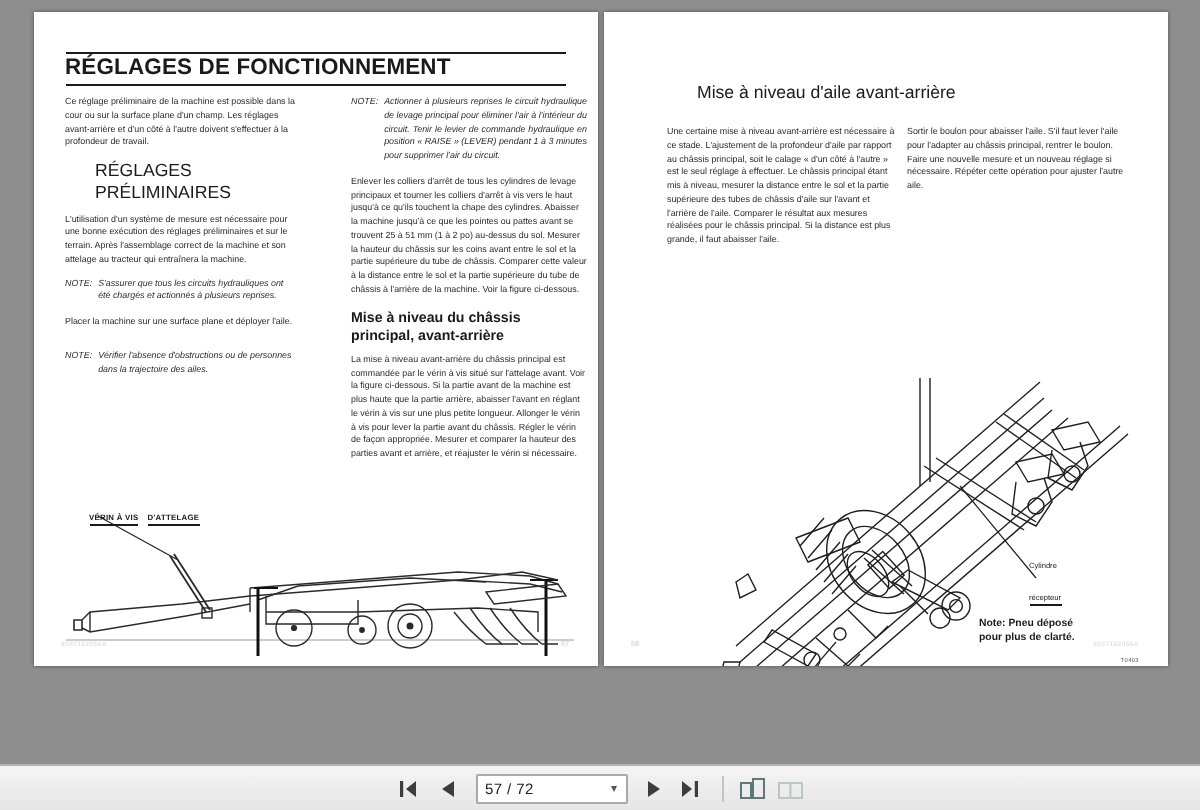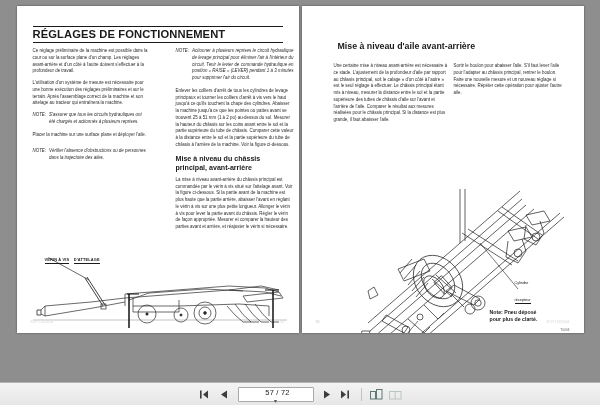--- a/index.html
+++ b/index.html
@@ -31,21 +31,21 @@
   .page-inner { position: absolute; left: 0; top: 0; right: 0; bottom: 0; }
 
   
   .col { position: absolute; }
   .h1 {
     font-size: 11.2px; font-weight: bold; letter-spacing: .1px;
     color: #1a1a1a; border-bottom: 1.6px solid #1a1a1a;
     padding-bottom: 1.5px; white-space: nowrap;
   }
   .h1-top { border-top: 1.4px solid #1a1a1a; padding-top: 1px; }
-  .h2 { font-size: 8.8px; font-weight: bold; color: #1a1a1a; margin: 0 0 3px 4px; line-height: 1.22; }
+  .h2 { font-size: 8.8px; font-weight: normal; color: #1a1a1a; margin: 0 0 3px 15px; line-height: 1.22; }
   .h3 { font-size: 7.1px; font-weight: bold; color: #1a1a1a; margin: 0 0 2px 0; line-height: 1.28; }
   .p  { font-size: 4.45px; line-height: 1.52; color: #2b2b2b; margin: 0 0 5px 0; text-align: left; }
   .note { font-size: 4.45px; line-height: 1.52; color: #2b2b2b; font-style: italic; margin: 0 0 5px 0; display: flex; }
   .note .lbl { font-style: italic; white-space: nowrap; padding-right: 3px; }
   .note .bdy { font-style: italic; }
 
   .lbl-cap { font-size: 3.9px; font-weight: bold; color: #1a1a1a; letter-spacing: .15px; }
   .lbl-u { border-bottom: .7px solid #1a1a1a; display: inline-block; }
   .tiny-id { font-size: 2.9px; color: #555; letter-spacing: .2px; }
 
@@ -70,21 +70,21 @@
     display: flex; align-items: center; justify-content: center; gap: 4px;
   }
   .tb-btn {
     width: 15px; height: 15px; display: flex; align-items: center; justify-content: center;
     color: #3a3a3a; background: transparent; border: none; border-radius: 2px;
   }
   .pagebox {
     display: flex; align-items: center;
     width: 74px; height: 13px;
     border: 1px solid #a9a9a9; background: #fff;
-    border-radius: 1px; margin: 0 2px; flex-direction: column;
+    border-radius: 1px; margin: 0 2px;
   }
   .pagebox .val { flex: 1; font-size: 7.5px; color: #222; padding-left: 4px; letter-spacing: .2px; }
   .pagebox .caret { width: 11px; text-align: center; color: #555; font-size: 6px; }
   .sep { width: 1px; height: 13px; background: #c3c3c3; margin: 0 3px; }
 
   svg { display: block; }
 </style>
 </head>
 <body>
 
@@ -95,20 +95,21 @@
 
       <div class="page">
         <div class="page-inner">
 
           <div class="col" style="left:16px; top:20px; width:250px;">
             <div class="h1 h1-top">RÉGLAGES DE FONCTIONNEMENT</div>
           </div>
 
           <div class="col" style="left:16px; top:42px; width:116px;">
             <p class="p">Ce réglage préliminaire de la machine est possible dans la cour ou sur la surface plane d'un champ. Les réglages avant-arrière et d'un côté à l'autre doivent s'effectuer à la profondeur de travail.</p>
+            <div class="h2" style="margin-top:3px;">RÉGLAGES PRÉLIMINAIRES</div>
             <p class="p" style="margin-top:5px;">L'utilisation d'un système de mesure est nécessaire pour une bonne exécution des réglages préliminaires et sur le terrain. Après l'assemblage correct de la machine et son attelage au tracteur qui entraînera la machine.</p>
             <div class="note">
               <span class="lbl">NOTE:</span>
               <span class="bdy">S'assurer que tous les circuits hydrauliques ont été chargés et actionnés à plusieurs reprises.</span>
             </div>
             <p class="p" style="margin-top:6px;">Placer la machine sur une surface plane et déployer l'aile.</p>
             <div class="note" style="margin-top:10px;">
               <span class="lbl">NOTE:</span>
               <span class="bdy">Vérifier l'absence d'obstructions ou de personnes dans la trajectoire des ailes.</span>
             </div>

